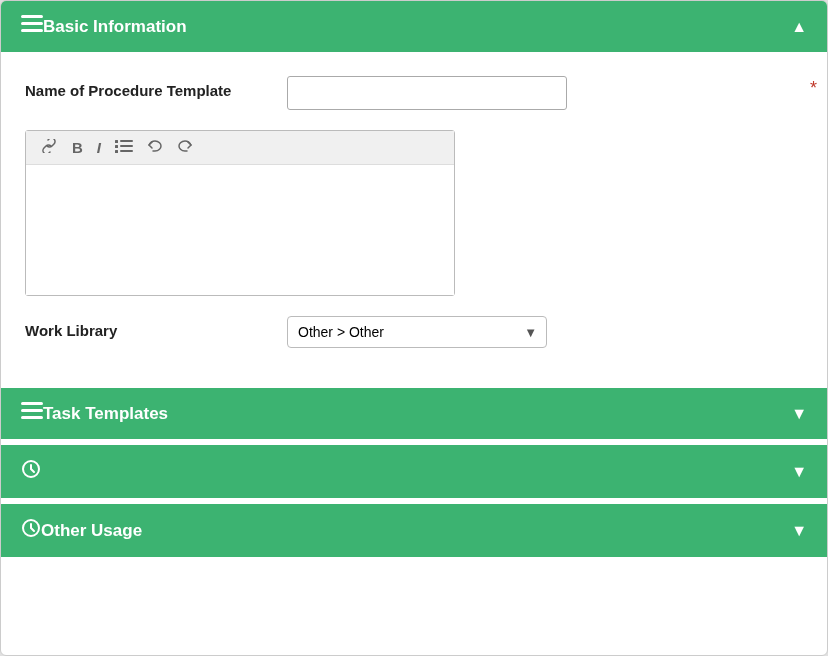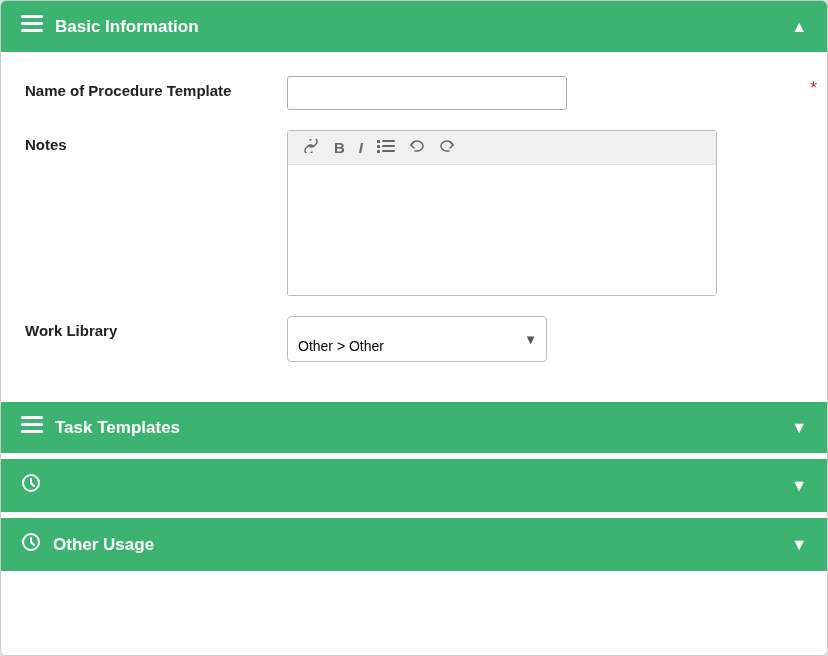--- a/index.html
+++ b/index.html
@@ -56,21 +56,21 @@
       align-items: center;
       justify-content: space-between;
       padding: 14px 20px;
       border-radius: 0;
       cursor: pointer;
       user-select: none;
     }
     .section-header .left {
       display: flex;
       align-items: center;
-      gap: 12px;
+      gap: 0;
       font-size: 17px;
       font-weight: 600;
     }
     .section-header .chevron {
       font-size: 16px;
     }
 
     .form-body {
       padding: 24px 24px 16px 24px;
     }
@@ -140,21 +140,21 @@
       background: #fff;
       outline: none;
     }
     .select-wrapper {
       position: relative;
       display: inline-block;
       width: 260px;
     }
     .select-wrapper select {
       width: 100%;
-      padding: 21px 32px 7px 10px;
+      padding: 7px 32px 7px 10px;
       border: 1px solid #bbb;
       border-radius: 4px;
       background: #fff;
       font-size: 14px;
       appearance: none;
       -webkit-appearance: none;
       cursor: pointer;
       outline: none;
     }
     .select-wrapper .chevron-down {
@@ -200,21 +200,20 @@
 
     <div class="form-row">
       <label class="form-label">Name of Procedure Template</label>
       <div class="form-field">
         <input type="text" placeholder="" style="">
         <span class="required-star">*</span>
       </div>
     </div>
 
     <div class="form-row">
-      <label class="form-label">Notes</label>
       <div class="form-field notes-editor">
         <div class="notes-toolbar">
           <button class="tb-btn" title="Link">
             <svg width="18" height="14" viewBox="0 0 18 14" fill="none">
               <path d="M7 7a3.5 3.5 0 005 0l2-2a3.5 3.5 0 00-5-5L8 1" stroke="#666" stroke-width="1.5" stroke-linecap="round"></path>
               <path d="M11 7a3.5 3.5 0 00-5 0L4 9a3.5 3.5 0 005 5l1-1" stroke="#666" stroke-width="1.5" stroke-linecap="round"></path>
             </svg>
           </button>
           <button class="tb-btn" title="Bold">B</button>
           <button class="tb-btn" title="Italic" style="font-style:italic;">I</button>

